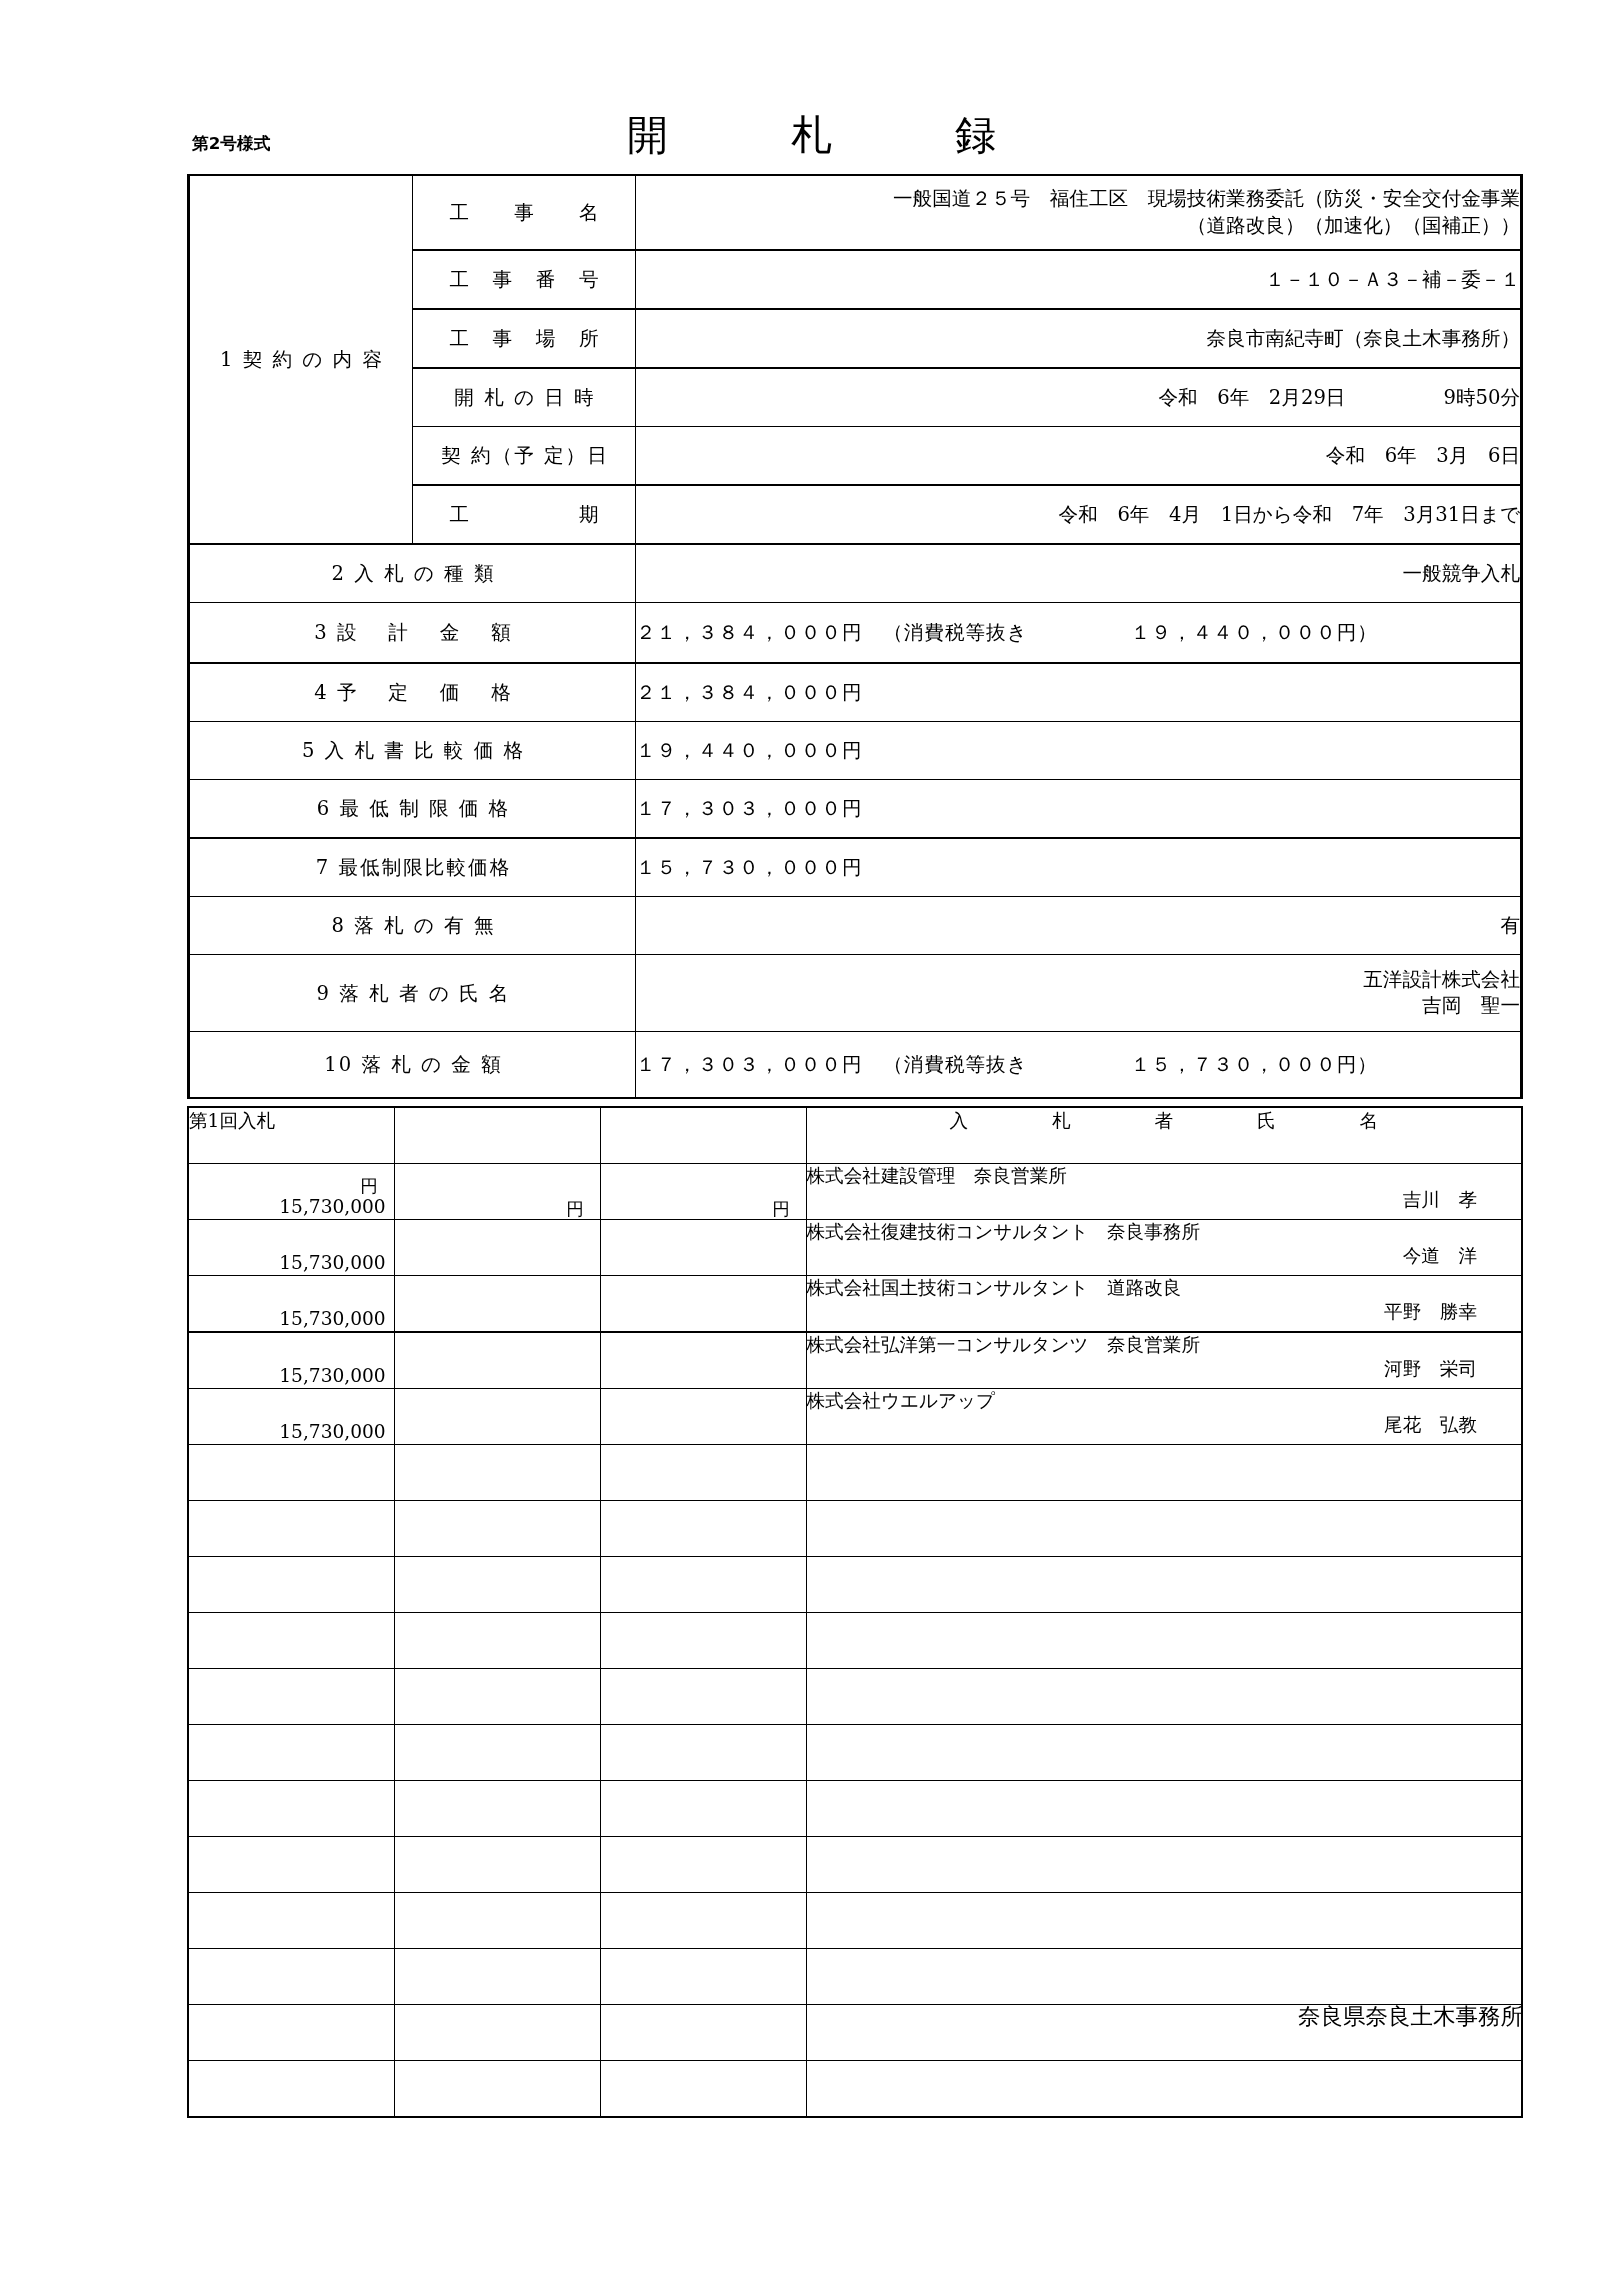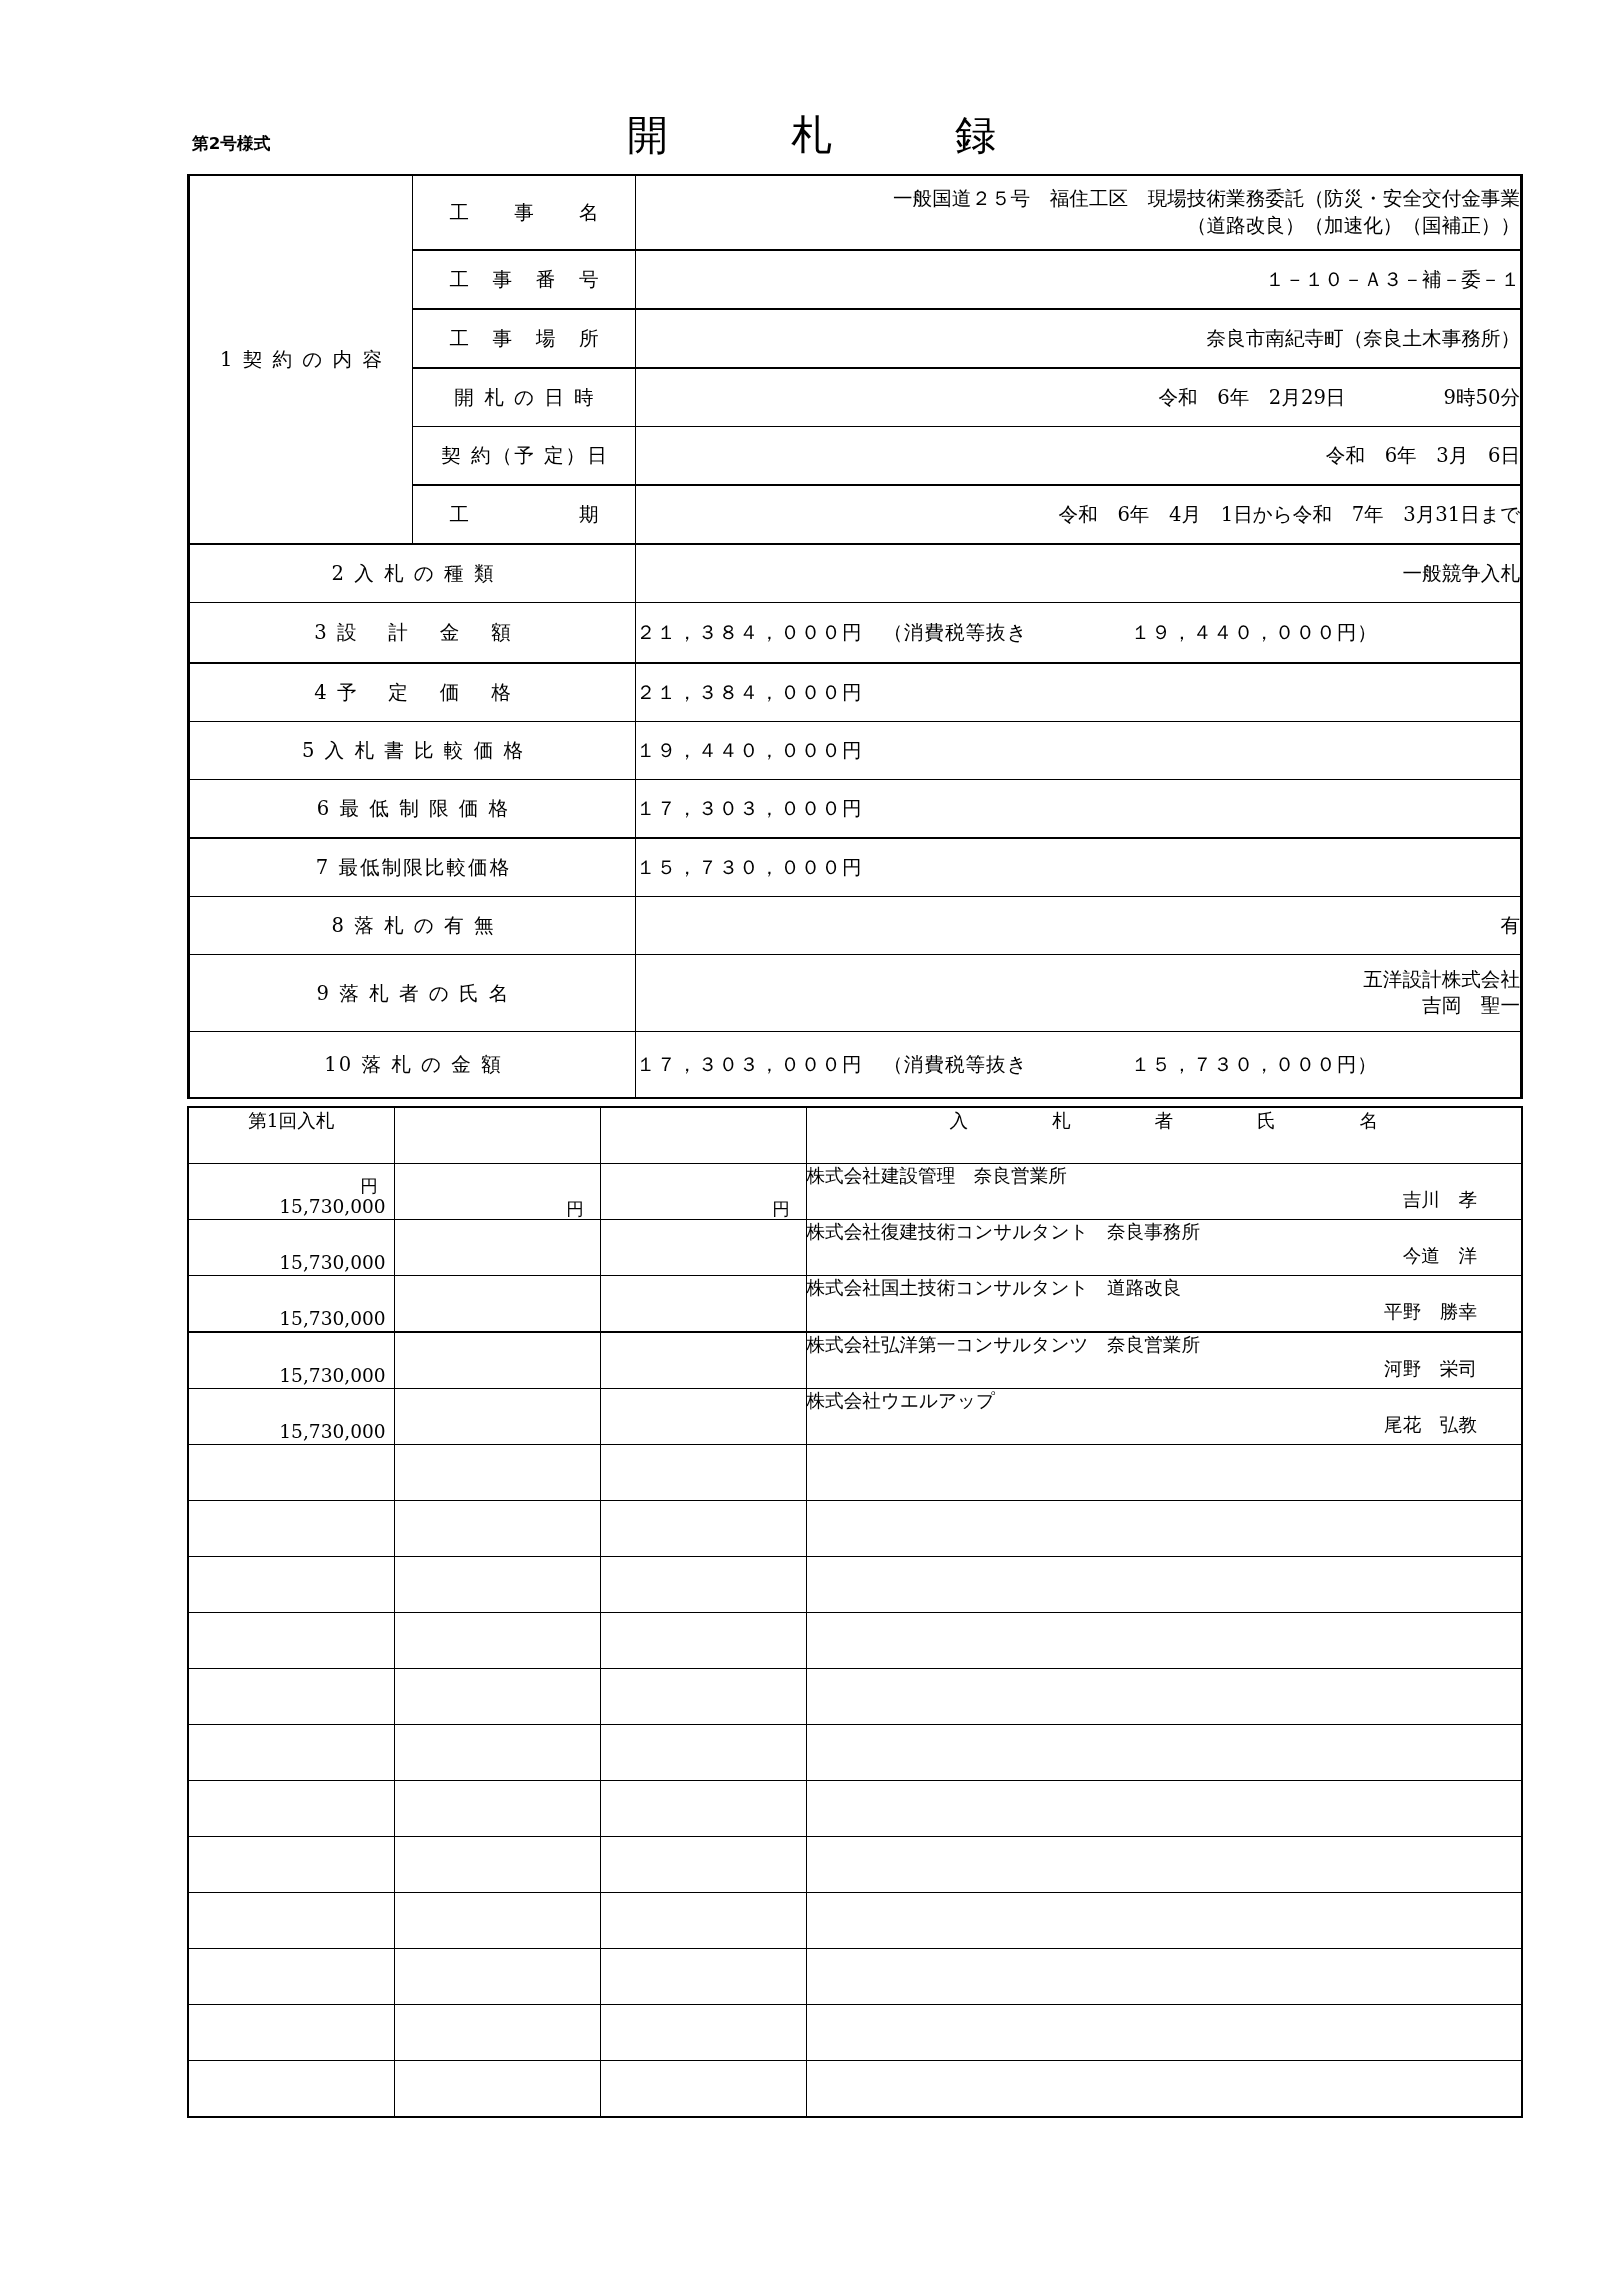--- a/index.html
+++ b/index.html
@@ -124,21 +124,21 @@
     text-align: right;
     padding-right: 7.8px;
     vertical-align: bottom;
     font-size: 18.6px;
     font-family: "DejaVu Serif", "Liberation Serif", serif;
   }
   .bc1 { width: 206px; }
   .bc2 { width: 206px; }
   .bc3 { width: 206px; }
   .round-lbl {
-    text-align: center;
+    text-align: left;
     padding-left: 9.8px;
     font-size: 20.6px;
     vertical-align: middle;
     white-space: nowrap;
   }
   .yen-top {
     text-align: right;
     padding-right: 7.8px;
     font-size: 17.6px;
     vertical-align: top;
@@ -460,15 +460,16 @@
           <tr>
             <td class="thick-l thick-b"></td>
             <td class="thick-b"></td>
             <td class="thick-b"></td>
             <td class="thick-r thick-b"></td>
           </tr>
         </tbody>
     </table>
   </div>
 
+  <div class="footer">奈良県奈良土木事務所</div>
 
 </div>
 
 
 </body></html>

